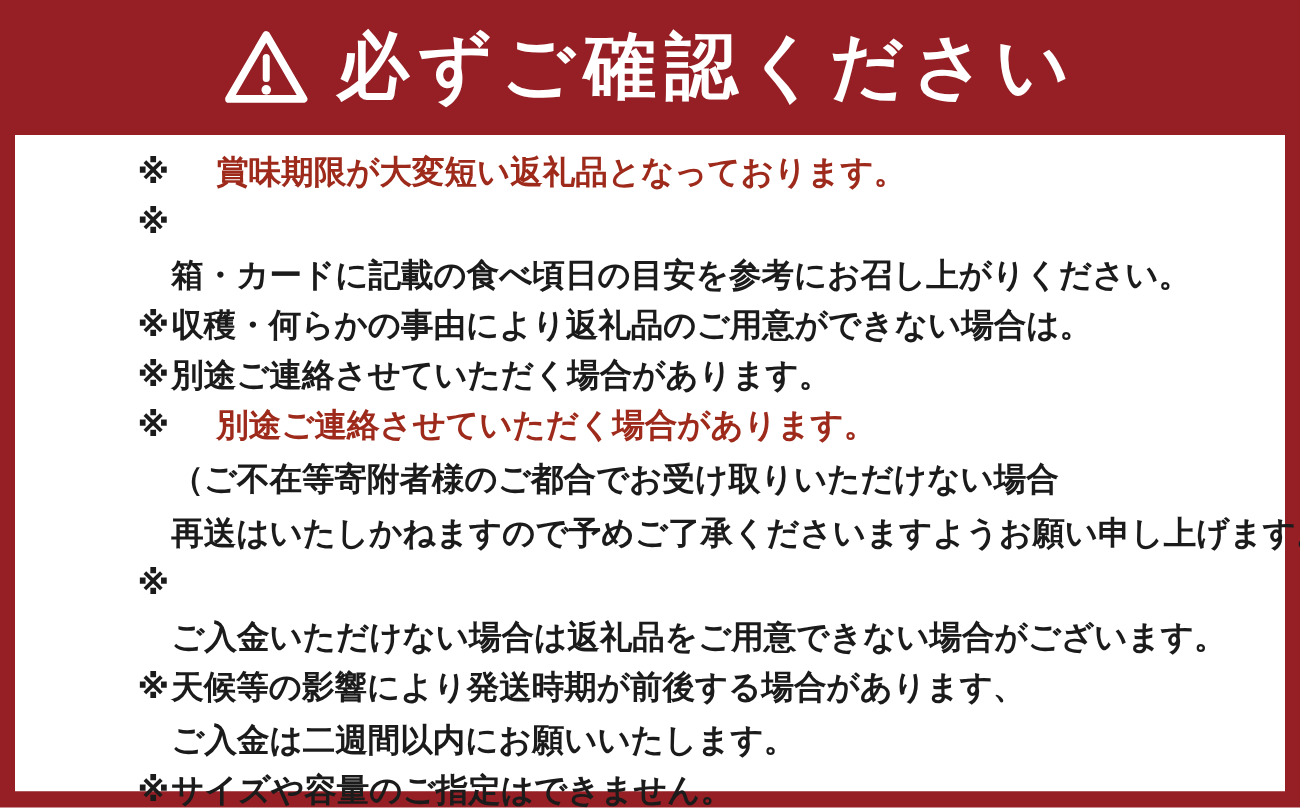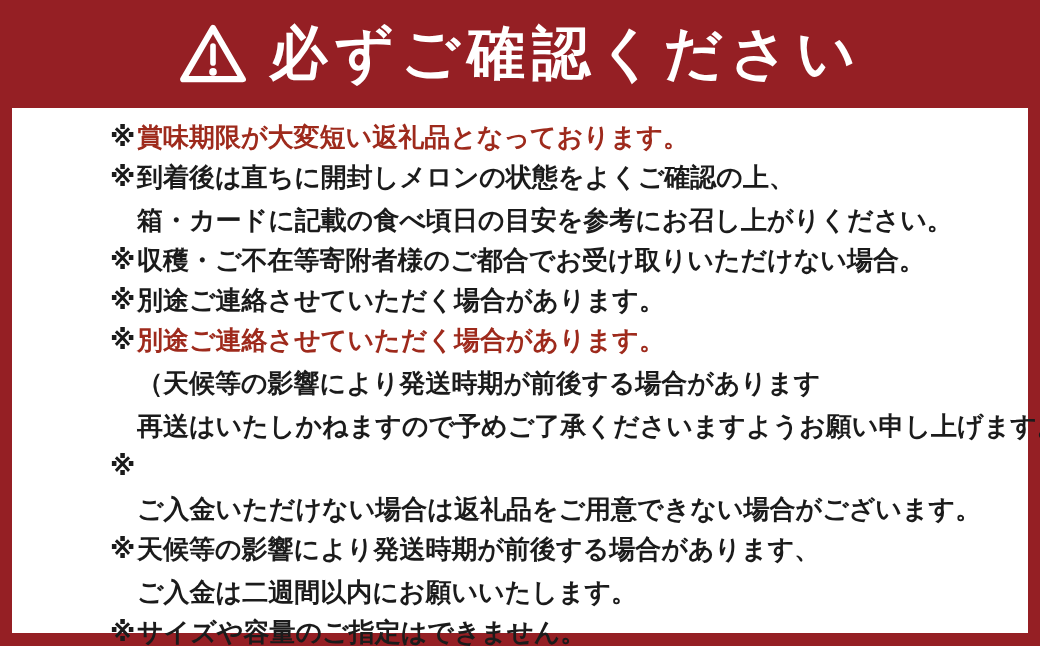--- a/index.html
+++ b/index.html
@@ -68,20 +68,21 @@
   .line.item-start { margin-top: 9px; }
   .line.continuation { margin-top: 12px; }
   .line:first-child { margin-top: 0; }
   .marker {
     flex: 0 0 27px;
     width: 27px;
     color: var(--body-black, #1B1B1B);
   }
   .emphasis .text {
     color: var(--emph-red, #9E2A1C);
+    margin-left: 36px;
   }
 </style>
 </head>
 <body>
 
 <div class="banner">
 
   <div class="header">
     <span class="warn-icon">
       <svg width="72" height="66" viewBox="0 0 64 58" aria-hidden="true">
@@ -94,41 +95,40 @@
   </div>
 
   <div class="panel">
     <div class="lines" id="lines">
         <div class="line item-start emphasis">
           <span class="marker">※</span>
           <span class="text">賞味期限が大変短い返礼品となっております。</span>
         </div>
         <div class="line item-start">
           <span class="marker">※</span>
-          <span class="text">到着後は直ちに開封しメロンの状態をよくご確認の上、</span>
         </div>
         <div class="line continuation">
           <span class="marker"></span>
           <span class="text">箱・カードに記載の食べ頃日の目安を参考にお召し上がりください。</span>
         </div>
         <div class="line item-start">
           <span class="marker">※</span>
-          <span class="text">収穫・ご不在等寄附者様のご都合でお受け取りいただけない場合。</span>
+          <span class="text">収穫・何らかの事由により返礼品のご用意ができない場合は。</span>
         </div>
         <div class="line item-start">
           <span class="marker">※</span>
           <span class="text">別途ご連絡させていただく場合があります。</span>
         </div>
         <div class="line item-start emphasis">
           <span class="marker">※</span>
           <span class="text">別途ご連絡させていただく場合があります。</span>
         </div>
         <div class="line continuation">
           <span class="marker"></span>
-          <span class="text">（天候等の影響により発送時期が前後する場合があります</span>
+          <span class="text">（ご不在等寄附者様のご都合でお受け取りいただけない場合</span>
         </div>
         <div class="line continuation">
           <span class="marker"></span>
           <span class="text">再送はいたしかねますので予めご了承くださいますようお願い申し上げます。）</span>
         </div>
         <div class="line item-start">
           <span class="marker">※</span>
         </div>
         <div class="line continuation">
           <span class="marker"></span>

